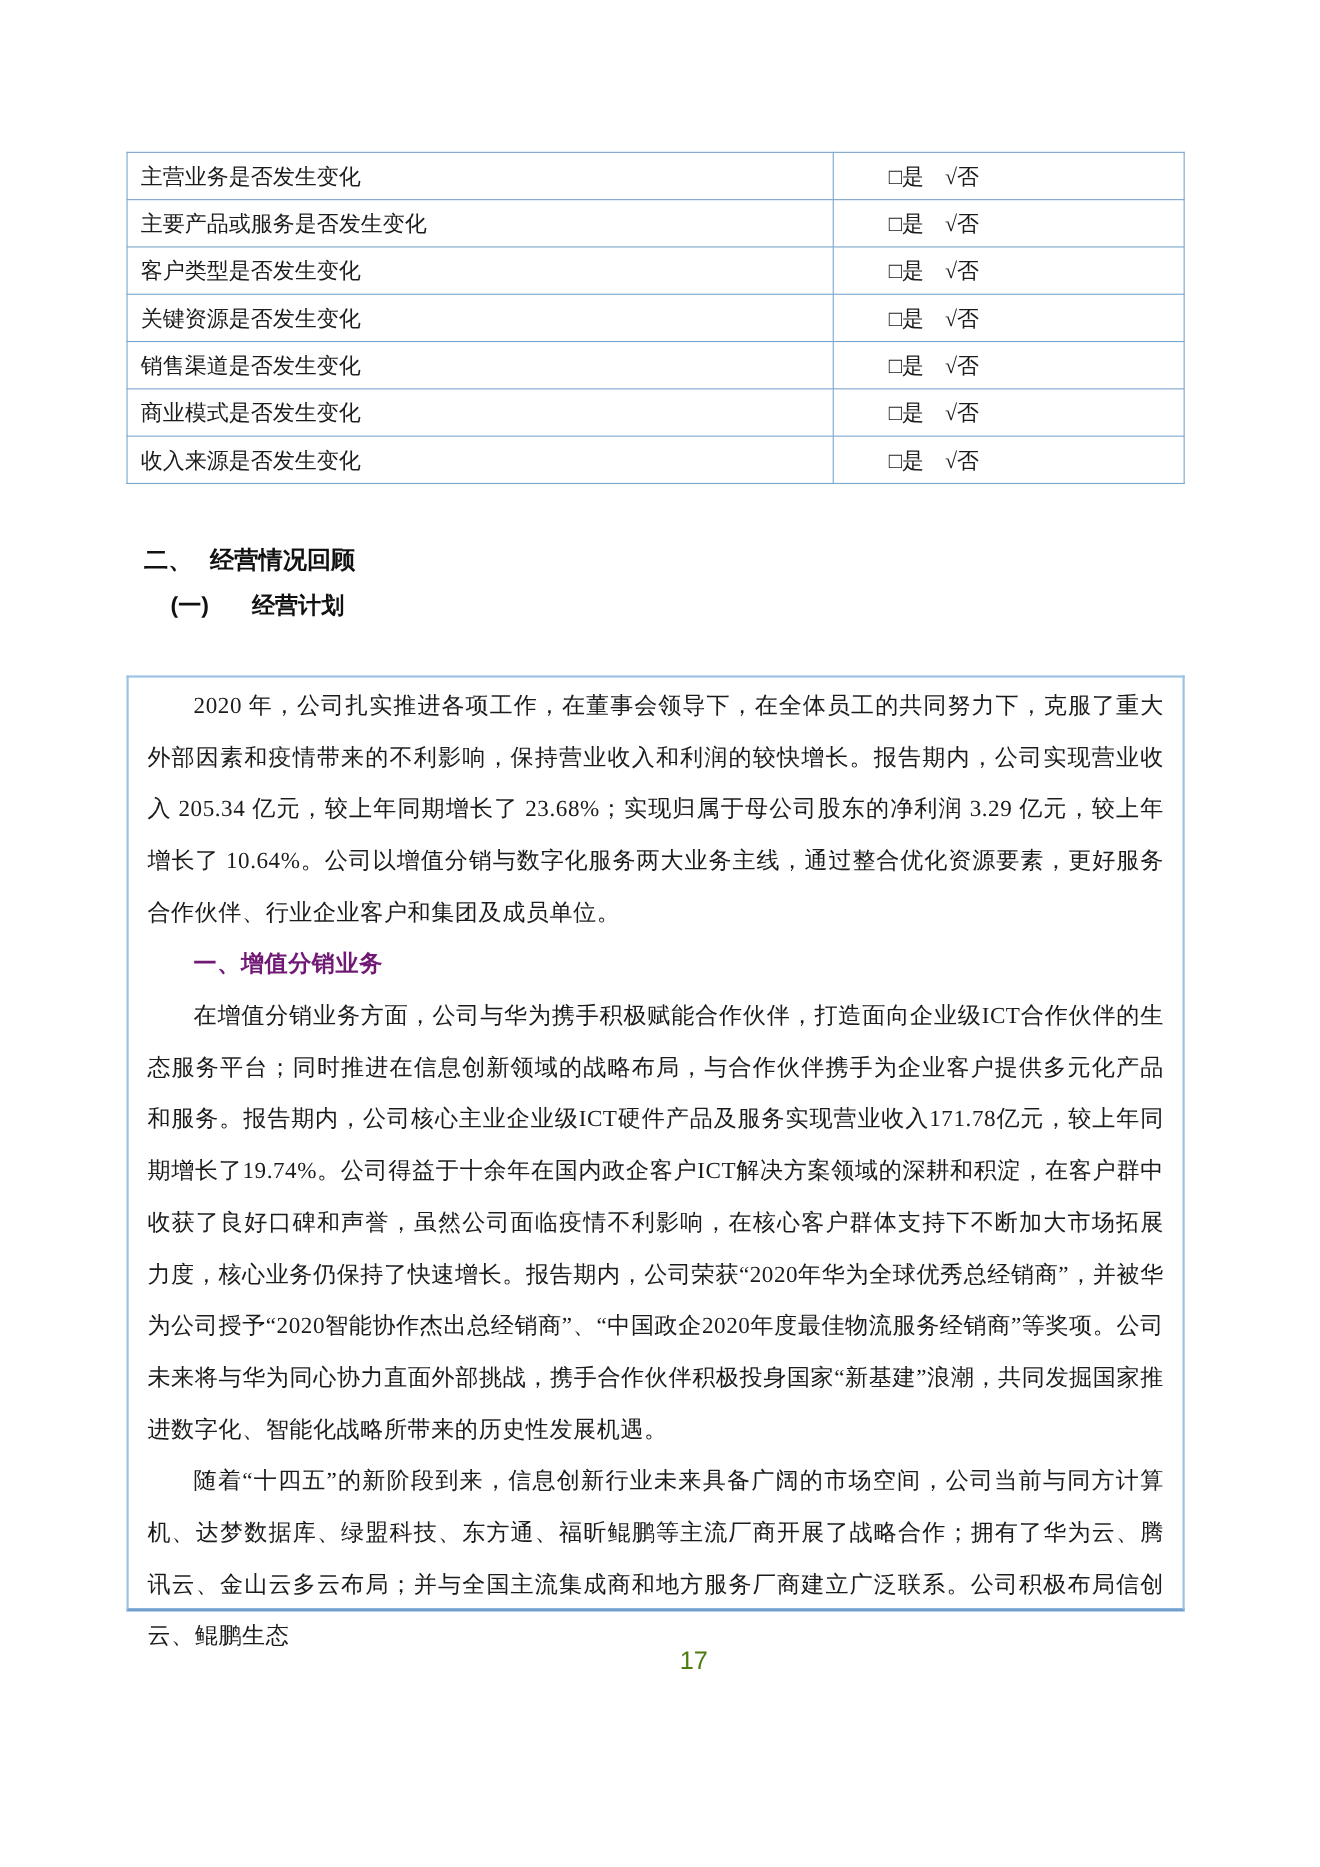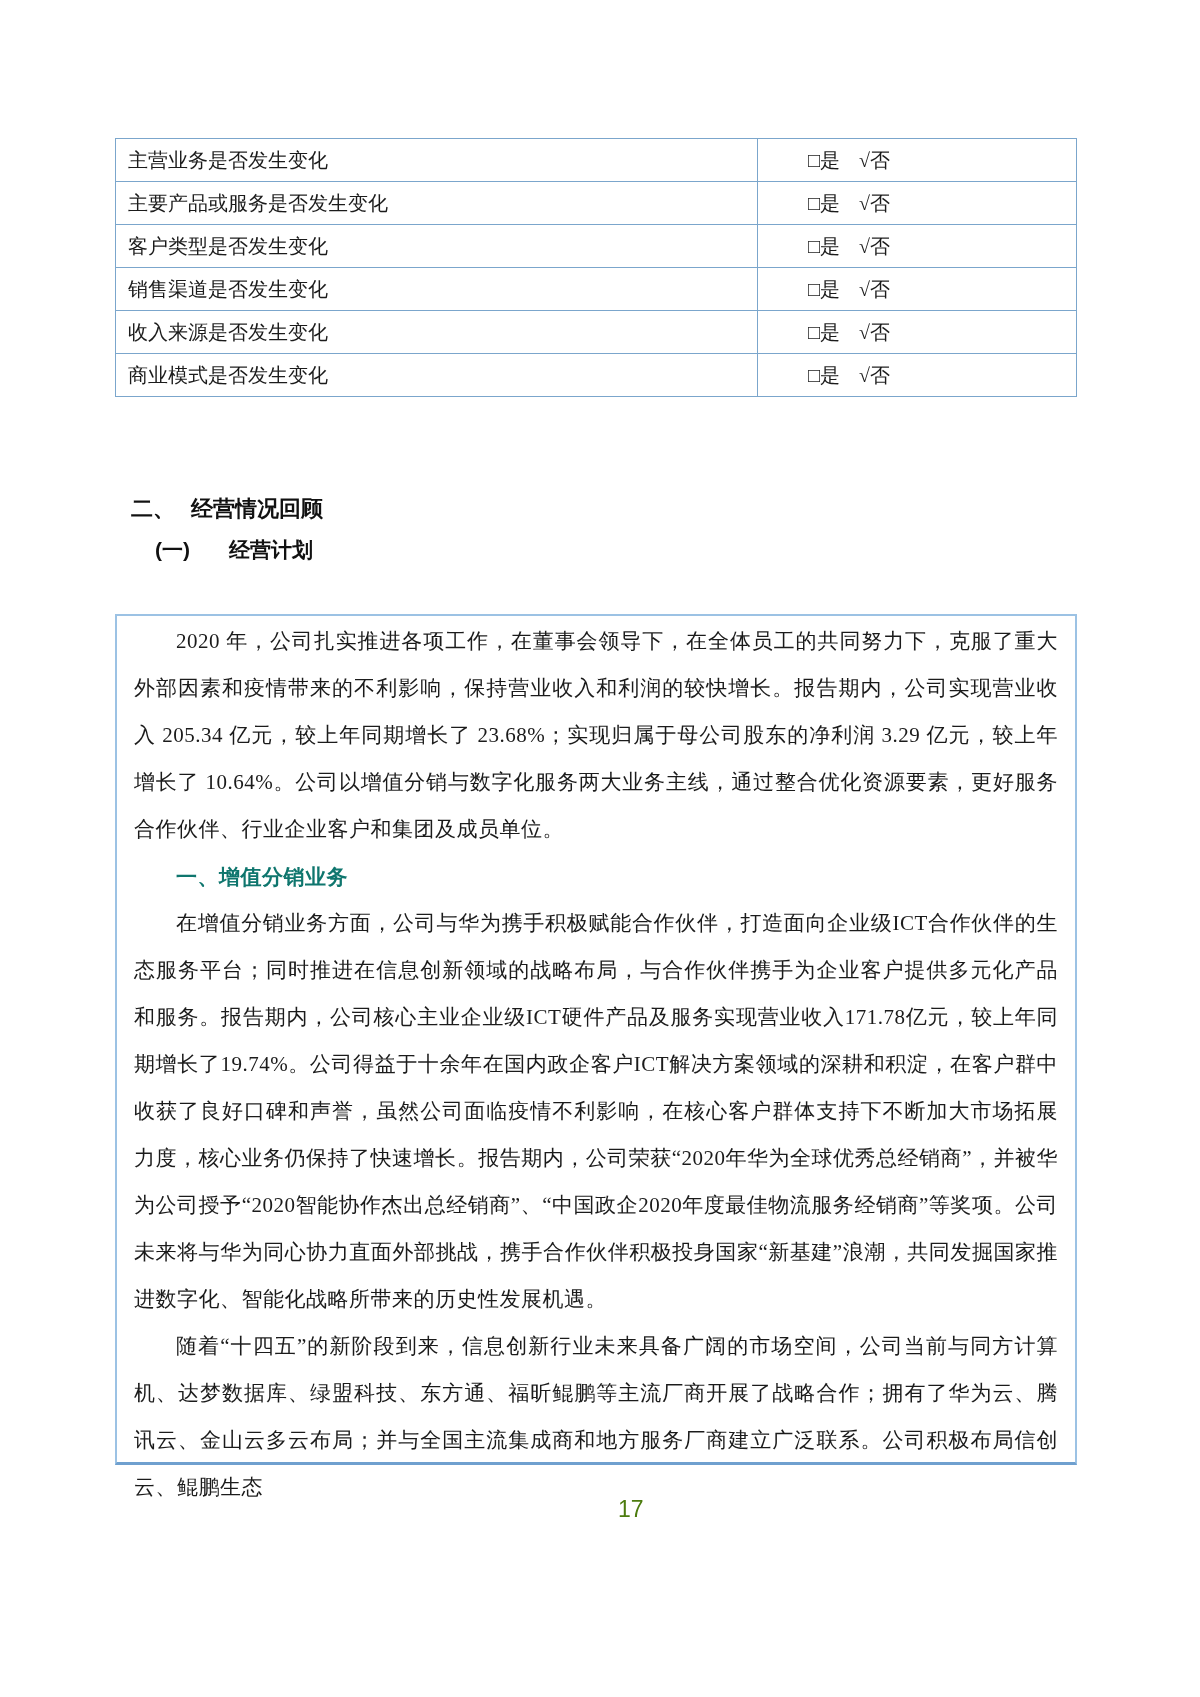--- a/index.html
+++ b/index.html
@@ -82,21 +82,21 @@
     line-height: 47px;
     text-align: justify;
     text-indent: 42px;
     color: #1b1b1b;
     letter-spacing: 0.5px;
   }
   .para.bold {
     font-family: "Liberation Sans", "DejaVu Sans", sans-serif;
     font-weight: bold;
     font-size: 21px;
-    color: #0f766e;
+    color: #701a75;
   }
 
   
   .pagenum {
     position: absolute;
     left: 618px; top: 1496px;
     font-family: "Liberation Sans", "DejaVu Sans", sans-serif;
     font-size: 23px;
     color: #4d7c0f;
   }
@@ -114,29 +114,33 @@
       </tr>
       <tr>
         <td class="q">主要产品或服务是否发生变化</td>
         <td class="a">□是 √否</td>
       </tr>
       <tr>
         <td class="q">客户类型是否发生变化</td>
         <td class="a">□是 √否</td>
       </tr>
       <tr>
+        <td class="q">关键资源是否发生变化</td>
+        <td class="a">□是 √否</td>
+      </tr>
+      <tr>
         <td class="q">销售渠道是否发生变化</td>
         <td class="a">□是 √否</td>
       </tr>
       <tr>
-        <td class="q">收入来源是否发生变化</td>
+        <td class="q">商业模式是否发生变化</td>
         <td class="a">□是 √否</td>
       </tr>
       <tr>
-        <td class="q">商业模式是否发生变化</td>
+        <td class="q">收入来源是否发生变化</td>
         <td class="a">□是 √否</td>
       </tr>
     </tbody>
   </table>
 
   <div class="h1">
     <span class="num">二、</span><span>经营情况回顾</span>
   </div>
 
   <div class="h2">

